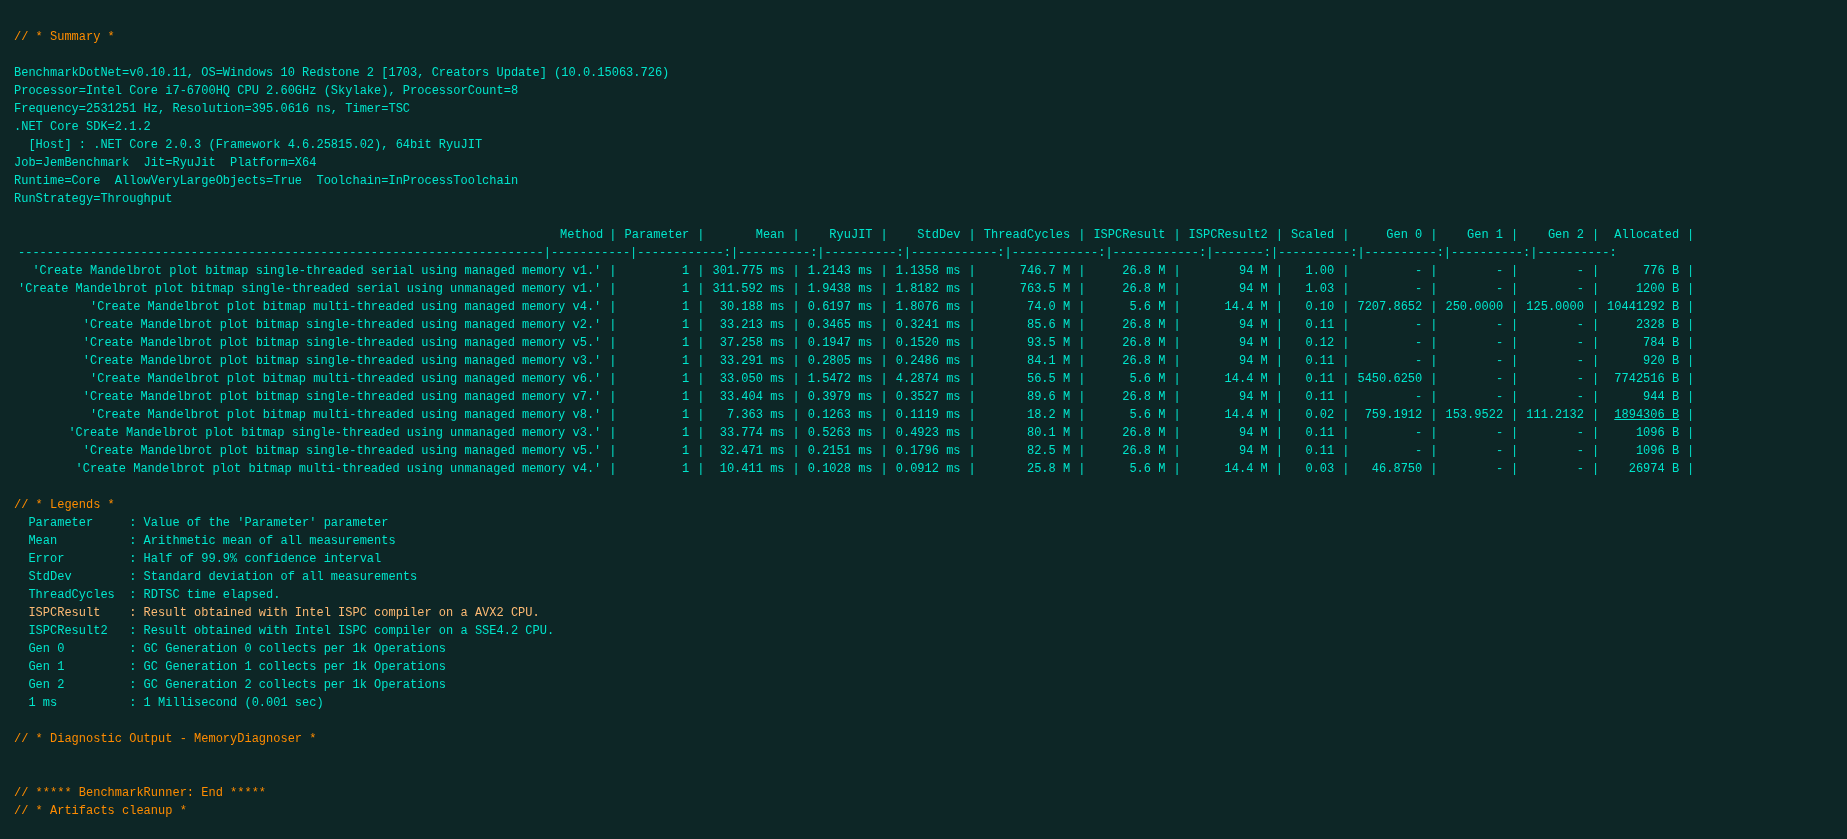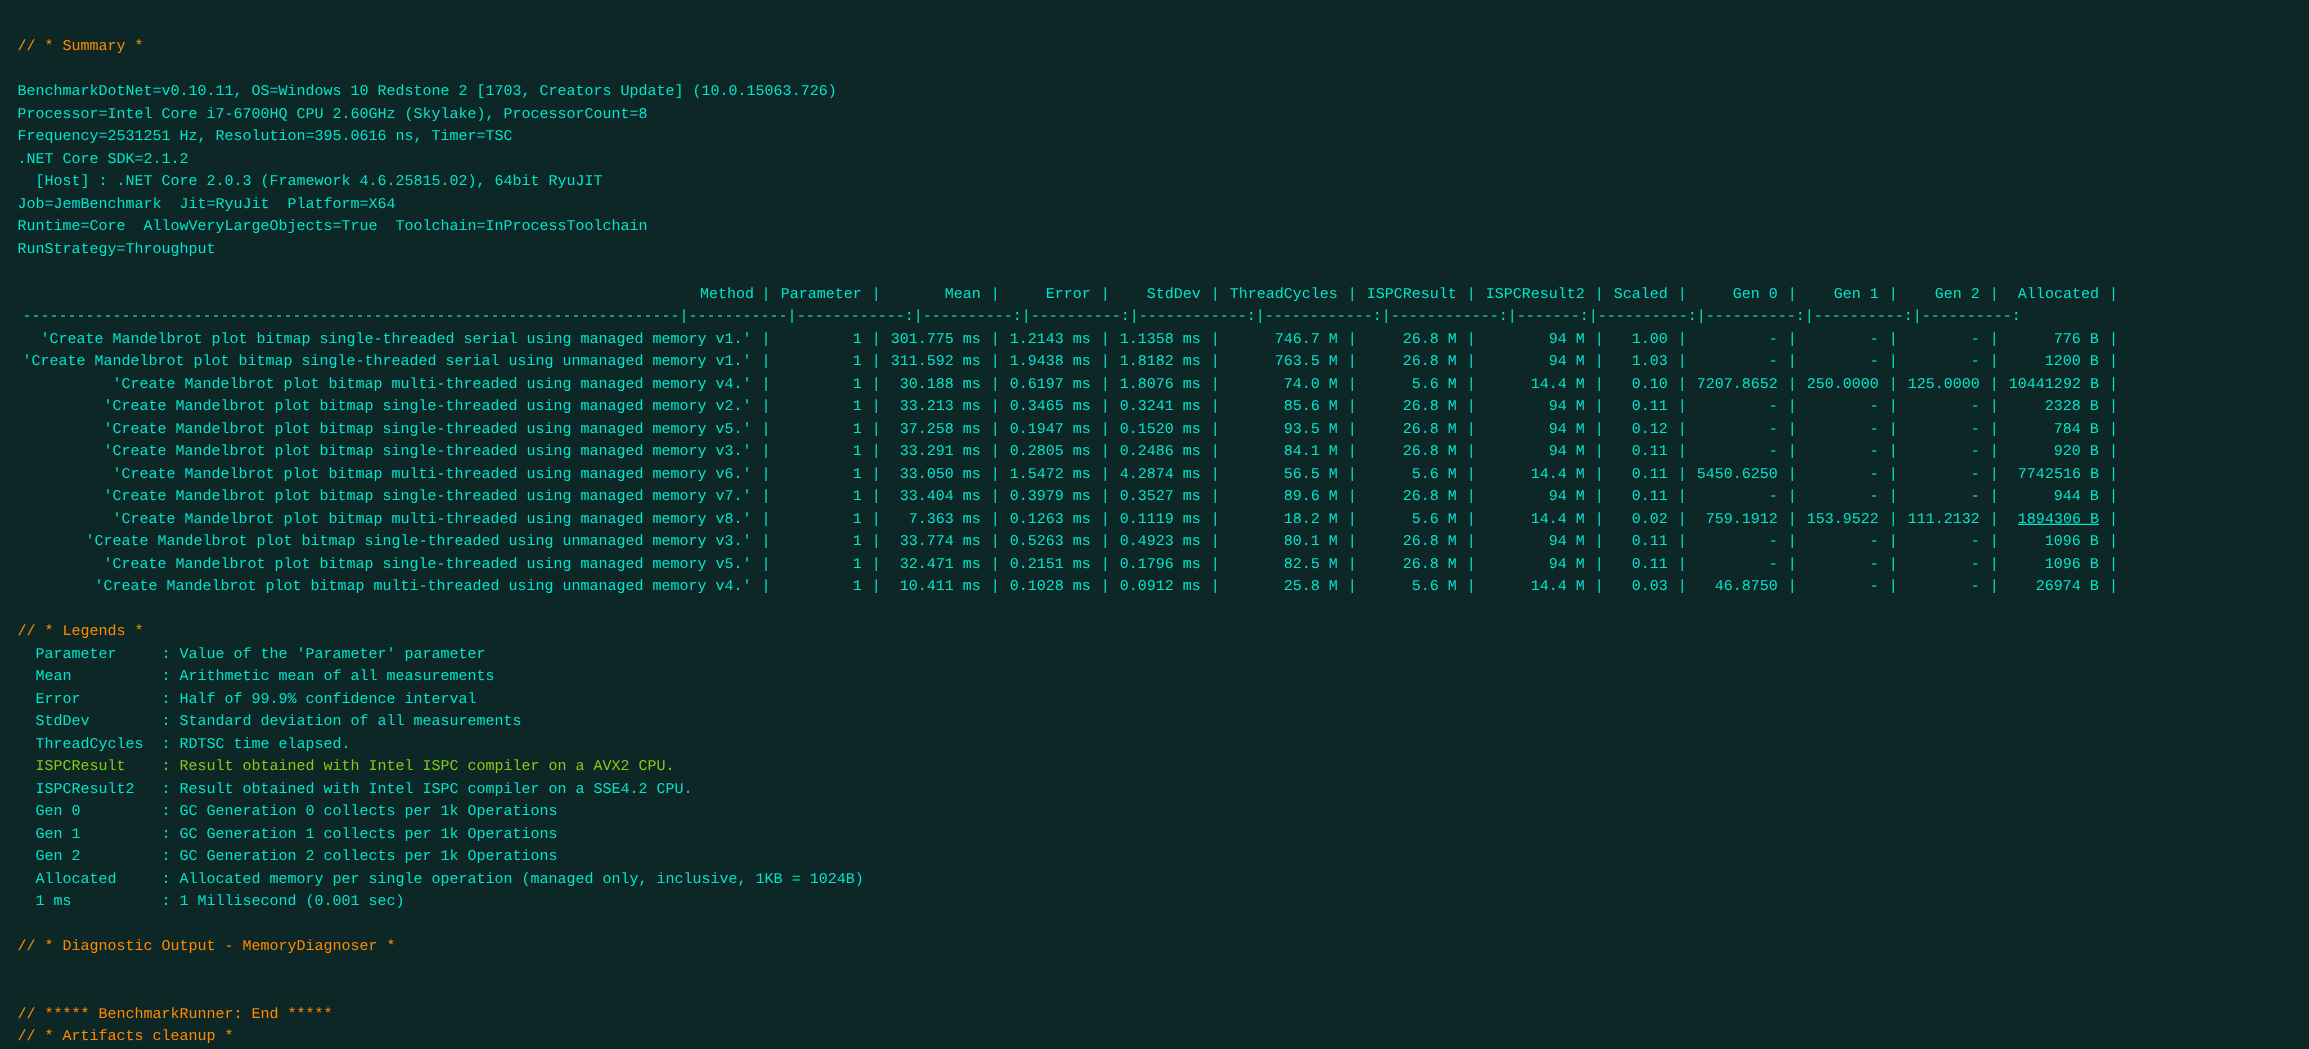--- a/index.html
+++ b/index.html
@@ -62,21 +62,21 @@
 <div style="overflow-x: auto;">
   <table>
     <tbody id="table-body">
     <tr class="header-row">
           <td style="padding-right: 2px; text-align: right;">                                                                         Method</td>
           <td> |</td>
           <td style="text-align: right;"> Parameter </td>
           <td>|</td>
           <td style="text-align: right;">        Mean</td>
           <td> |</td>
-          <td style="text-align: right;">     Error</td>
+          <td style="text-align: right;">     RyuJIT</td>
           <td> |</td>
           <td style="text-align: right;">    StdDev</td>
           <td> |</td>
           <td style="text-align: right;"> ThreadCycles</td>
           <td> |</td>
           <td style="text-align: right;"> ISPCResult</td>
           <td> |</td>
           <td style="text-align: right;"> ISPCResult2</td>
           <td> |</td>
           <td style="text-align: right;"> Scaled</td>
@@ -434,26 +434,25 @@
 </div>
 
 <pre> </pre>
 <div id="legends-section">
     <pre style="color: rgb(255, 140, 0);">// * Legends *</pre>
     <pre style="color: rgb(0, 229, 204);">  Parameter     : Value of the 'Parameter' parameter</pre>
     <pre style="color: rgb(0, 229, 204);">  Mean          : Arithmetic mean of all measurements</pre>
     <pre style="color: rgb(0, 229, 204);">  Error         : Half of 99.9% confidence interval</pre>
     <pre style="color: rgb(0, 229, 204);">  StdDev        : Standard deviation of all measurements</pre>
     <pre style="color: rgb(0, 229, 204);">  ThreadCycles  : RDTSC time elapsed.</pre>
-    <pre style="color: #84cc16;">  ISPCResult    : Result obtained with Intel ISPC compiler on a AVX2 CPU.</pre>
+    <pre style="color: #fdba74;">  ISPCResult    : Result obtained with Intel ISPC compiler on a AVX2 CPU.</pre>
     <pre style="color: rgb(0, 229, 204);">  ISPCResult2   : Result obtained with Intel ISPC compiler on a SSE4.2 CPU.</pre>
     <pre style="color: rgb(0, 229, 204);">  Gen 0         : GC Generation 0 collects per 1k Operations</pre>
     <pre style="color: rgb(0, 229, 204);">  Gen 1         : GC Generation 1 collects per 1k Operations</pre>
     <pre style="color: rgb(0, 229, 204);">  Gen 2         : GC Generation 2 collects per 1k Operations</pre>
-    <pre style="color: rgb(0, 229, 204);">  Allocated     : Allocated memory per single operation (managed only, inclusive, 1KB = 1024B)</pre>
     <pre style="color: rgb(0, 229, 204);">  1 ms          : 1 Millisecond (0.001 sec)</pre>
   </div>
 <pre> </pre>
 <pre class="section-comment">// * Diagnostic Output - MemoryDiagnoser *</pre>
 <pre> </pre>
 <pre> </pre>
 <pre class="section-comment">// ***** BenchmarkRunner: End *****</pre>
 <pre class="section-comment">// * Artifacts cleanup *</pre>
 
 </body></html>

